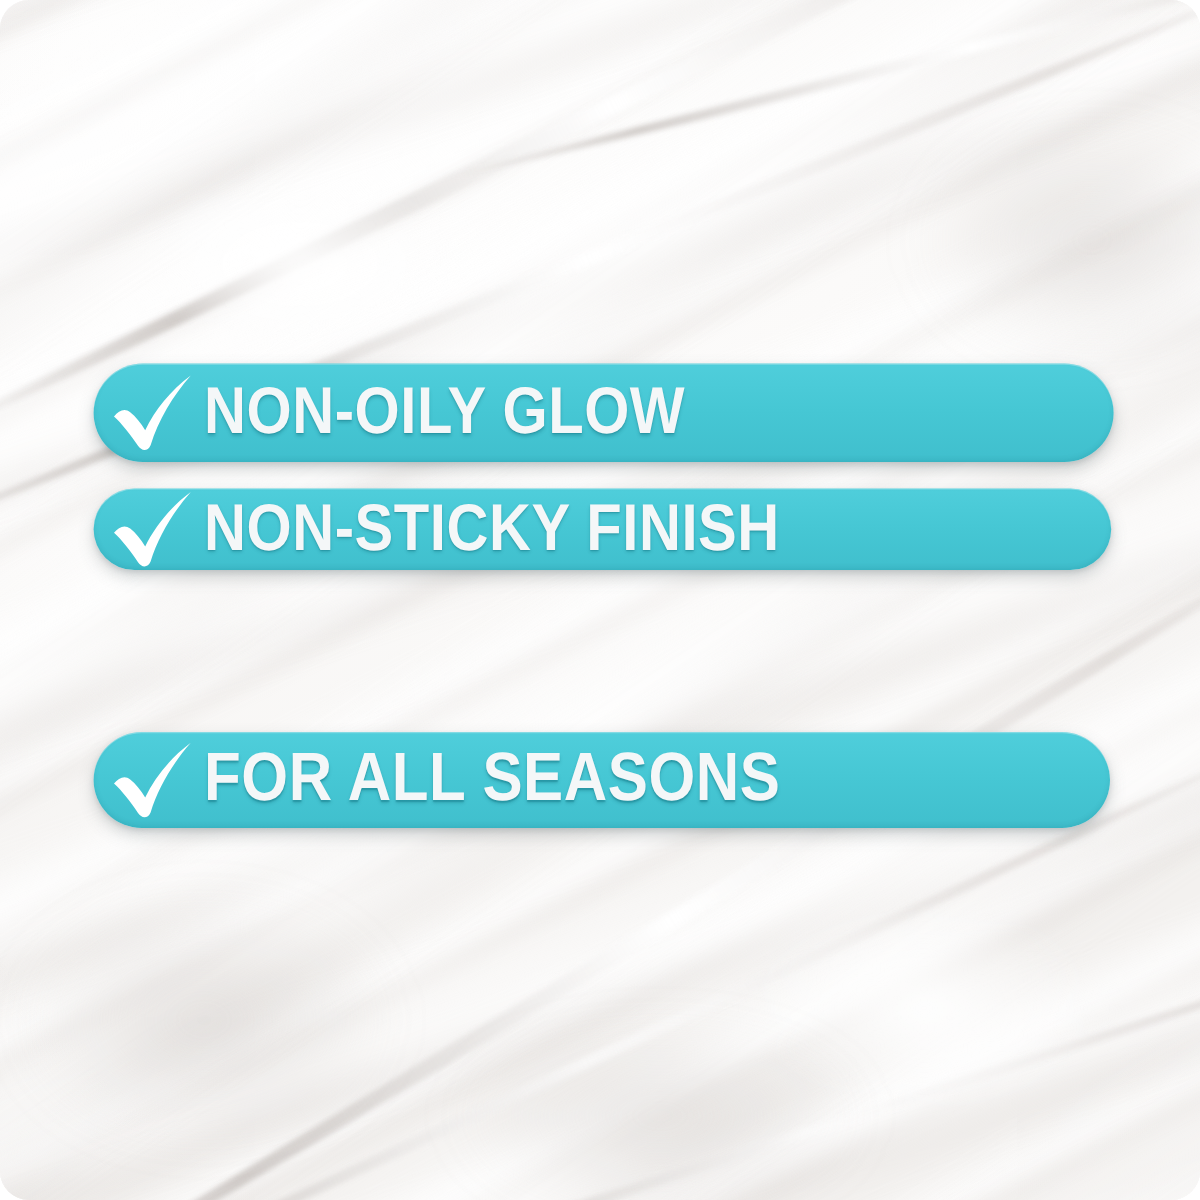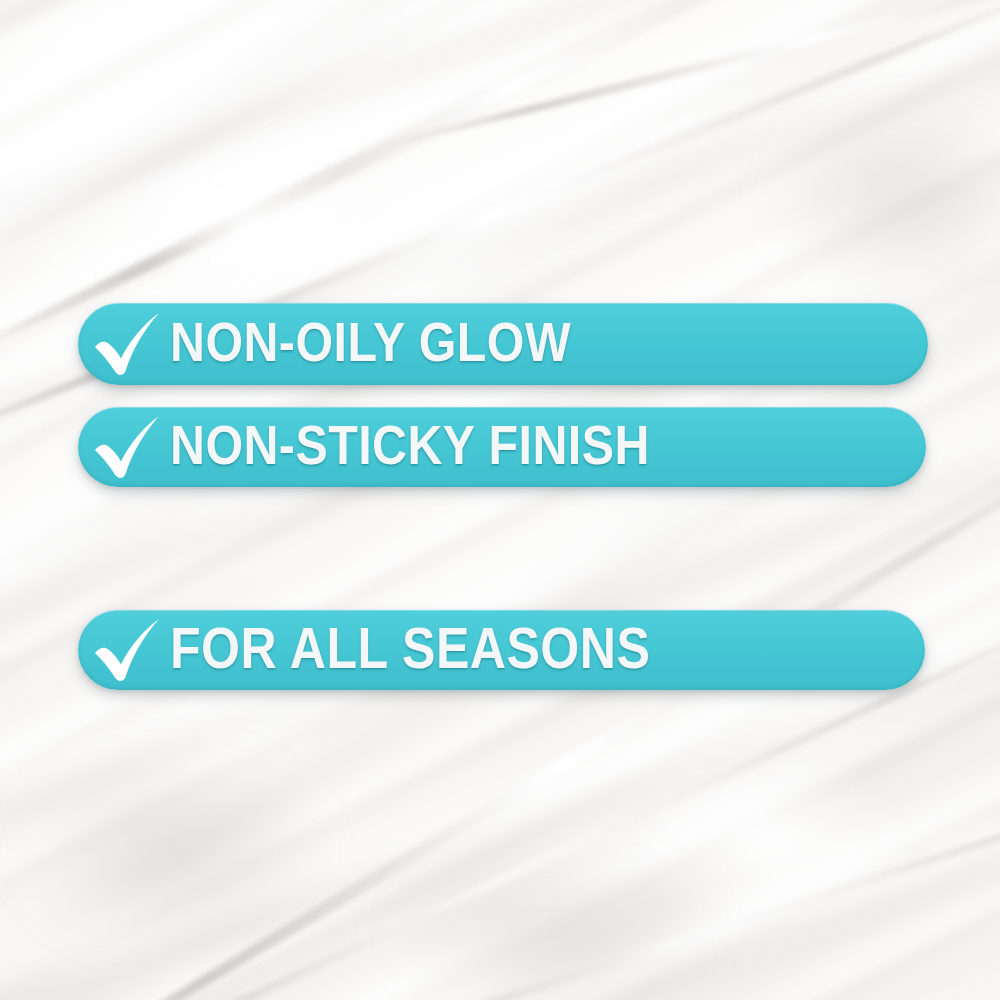--- a/index.html
+++ b/index.html
@@ -9,20 +9,21 @@
     width:1000px; height:1000px;
     overflow:hidden;
     font-family:"Liberation Sans", sans-serif;
   }
 
   #stage {
     position:relative;
     width:1000px; height:1000px;
     background:#f7f5f4;
     overflow:hidden;
+    border-radius:24px;
   }
 
   
   .bg-base {
     position:absolute; inset:0;
     background:
       radial-gradient(120% 80% at 20% 10%, #ffffff 0%, #fbfaf9 45%, #f3f1ef 100%);
   }
 
   .bg-layer { position:absolute; inset:-12%; pointer-events:none; }
@@ -142,21 +143,21 @@
     transform:scaleX(0.88);
     transform-origin:left center;
     text-shadow:
       0 2px 3px rgba(0,90,104,0.28),
       0 1px 1px rgba(0,90,104,0.22);
     padding-bottom:3px;
   }
 
   
   #bar-0 { left:78px;  top:303px; width:850px; height:82px; }
-  #bar-1 { left:78px;  top:407px; width:848px; height:80px; }
+  #bar-1 { left:78px;  top:407px; width:848px; height:68px; }
   #bar-2 { left:78px;  top:508px; width:850px; height:80px; }
   #bar-3 { left:78px;  top:610px; width:847px; height:80px; }
 
   #bar-0 .bar-label { font-size:55px; }
   #bar-1 .bar-label { font-size:55px; }
   #bar-2 .bar-label { font-size:57px; }
   #bar-3 .bar-label { font-size:57px; }
 </style>
 </head>
 <body>

